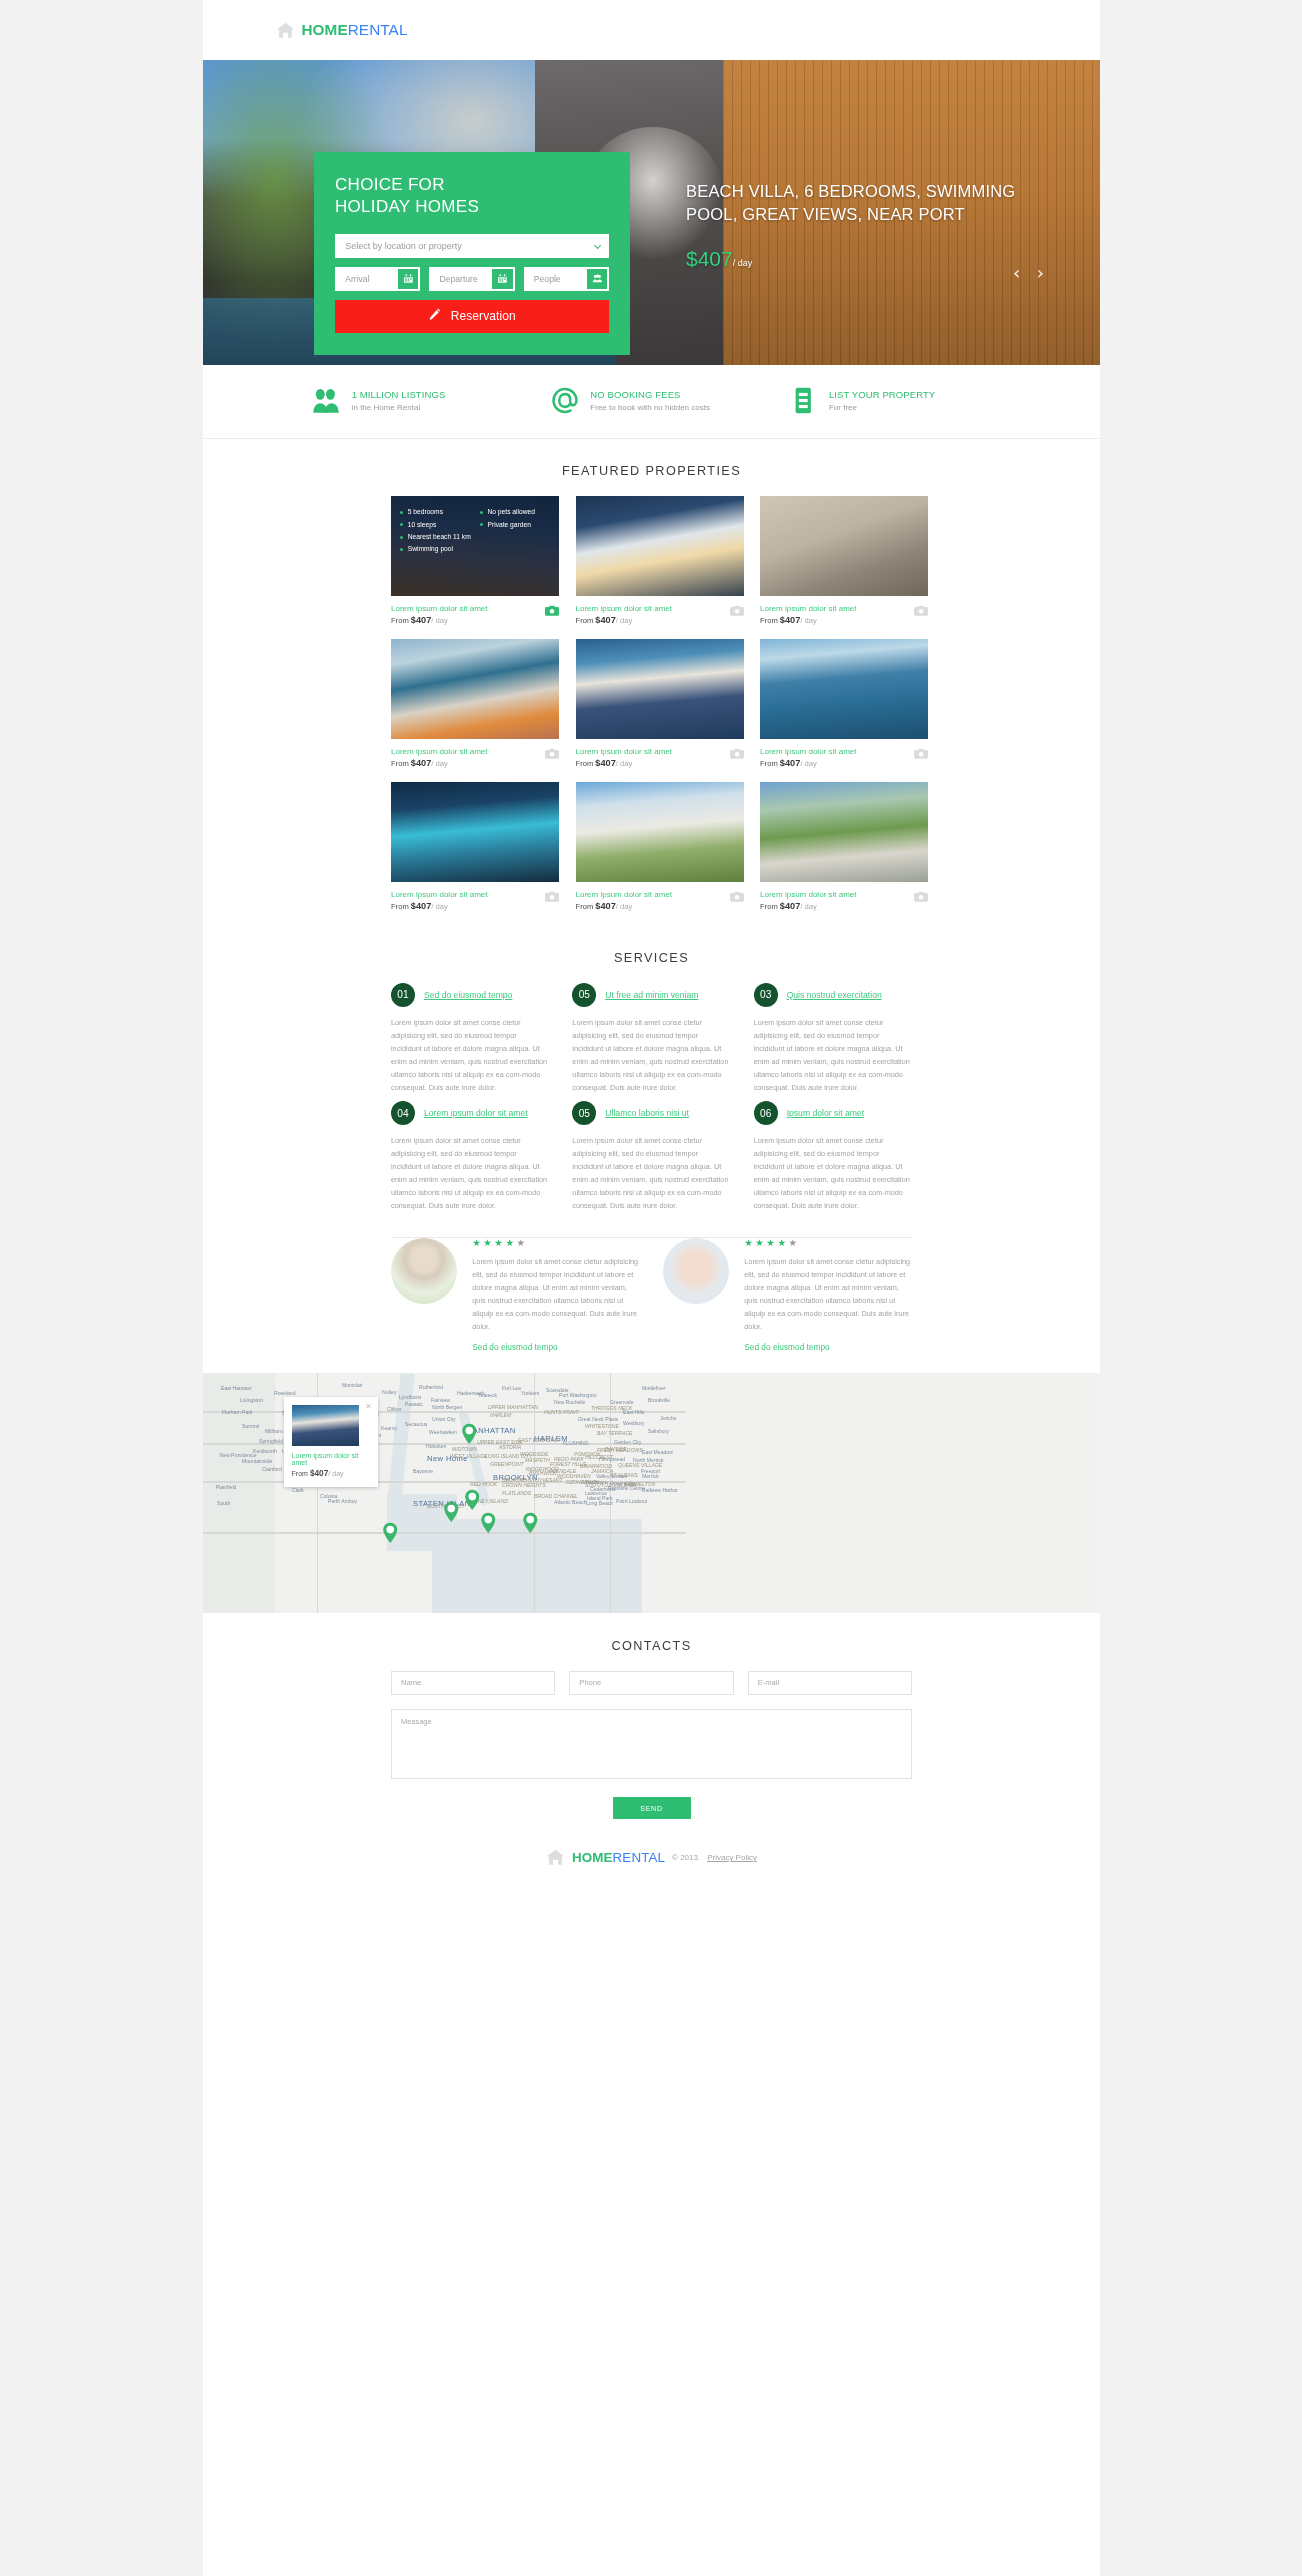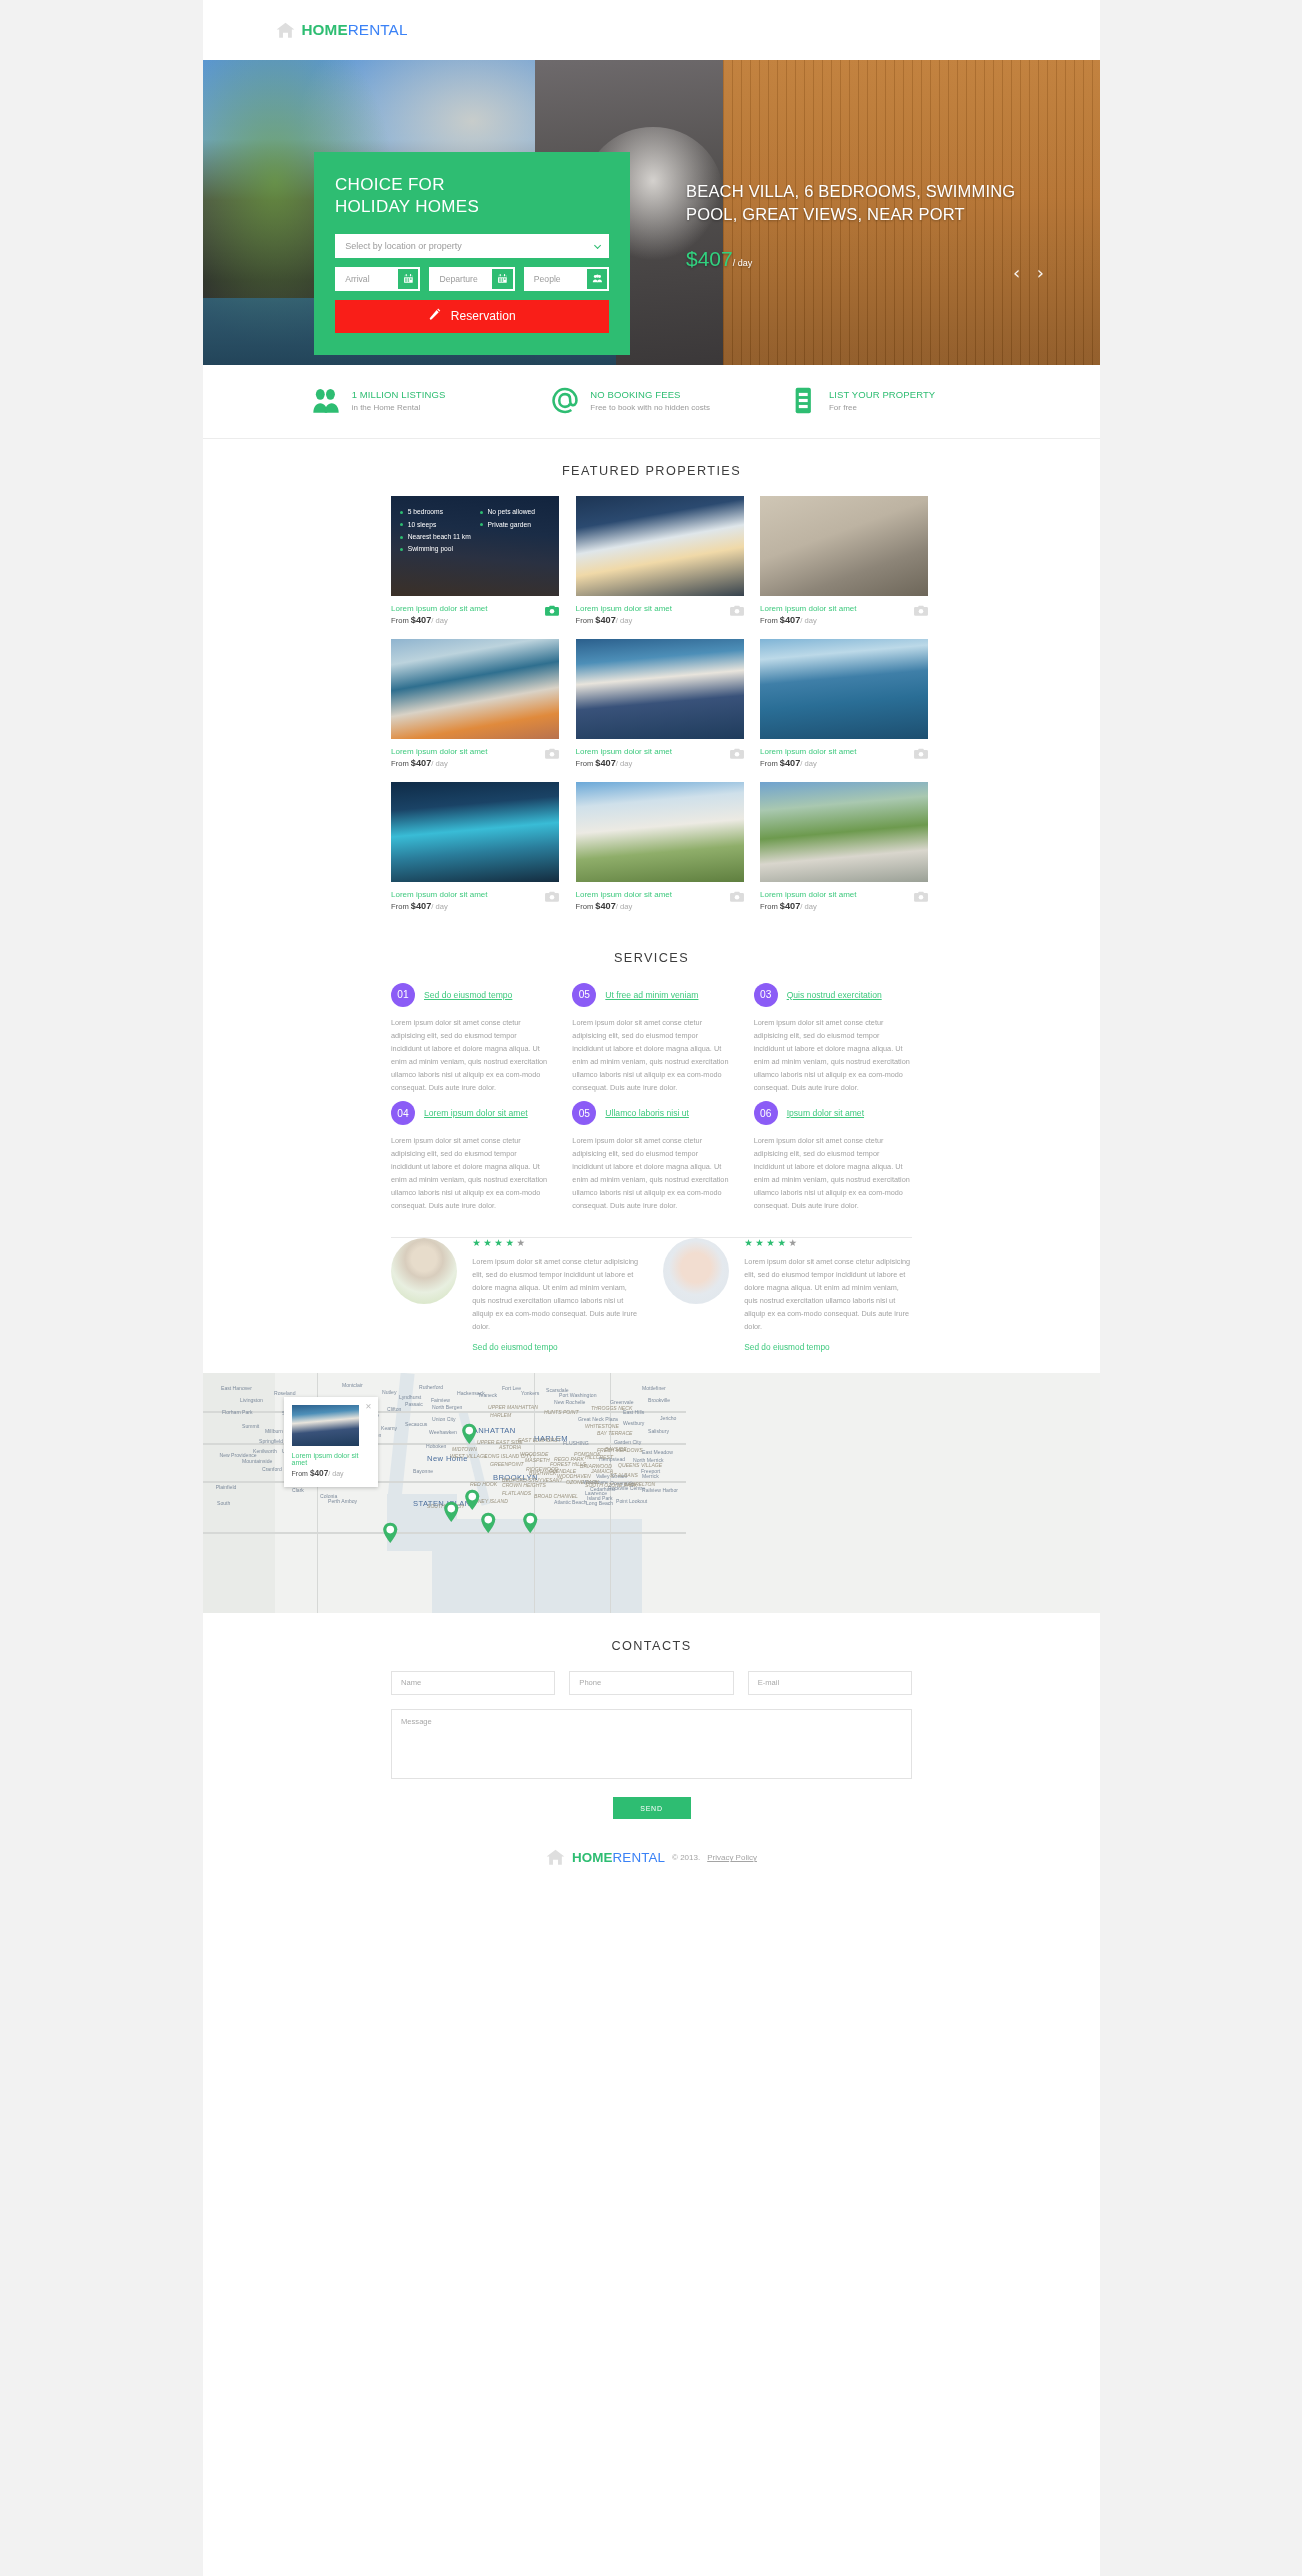--- a/index.html
+++ b/index.html
@@ -199,21 +199,21 @@
   .soc { width:20.4px; height:20.4px; margin-right:5.1px; display:flex; align-items:center; justify-content:center;
          color:#fff; font-size:10.8px; font-weight:bold; text-decoration:none; font-family:"DejaVu Sans",sans-serif;}
   .soc.fb{background:#3b5998;} .soc.tw{background:#63cdf1;} .soc.gp{background:#e04b38;}
 
   
   .services { padding: 0 188px; }
   .srv-row { display:flex; gap:23px; margin-bottom: 6.4px; }
   .srv { width:214px; }
   .srv-head { display:flex; align-items:center; gap:9px; margin-bottom:10.2px; }
   .srv-num {
-    width:24px; height:24px; border-radius:50%; background:#8b5cf6; color:#fff;
+    width:24px; height:24px; border-radius:50%; background:#14532d; color:#fff;
     display:flex; align-items:center; justify-content:center; font-size:10.2px; flex:0 0 auto;
   }
   .srv-title { color:#3ec97e; font-size:8.6px; }
   .srv-body { color:#a3a3a3; font-size:7.3px; line-height:1.78; }
 
   .divider { height:0.6px; background:#e8e8e8; margin: 24px 188px 0; }
 
   
   .reviews { padding: 0 188px; display:flex; gap:23px; padding-bottom: 21.6px; }
   .review { width:328px; display:flex; gap:15.3px; }

